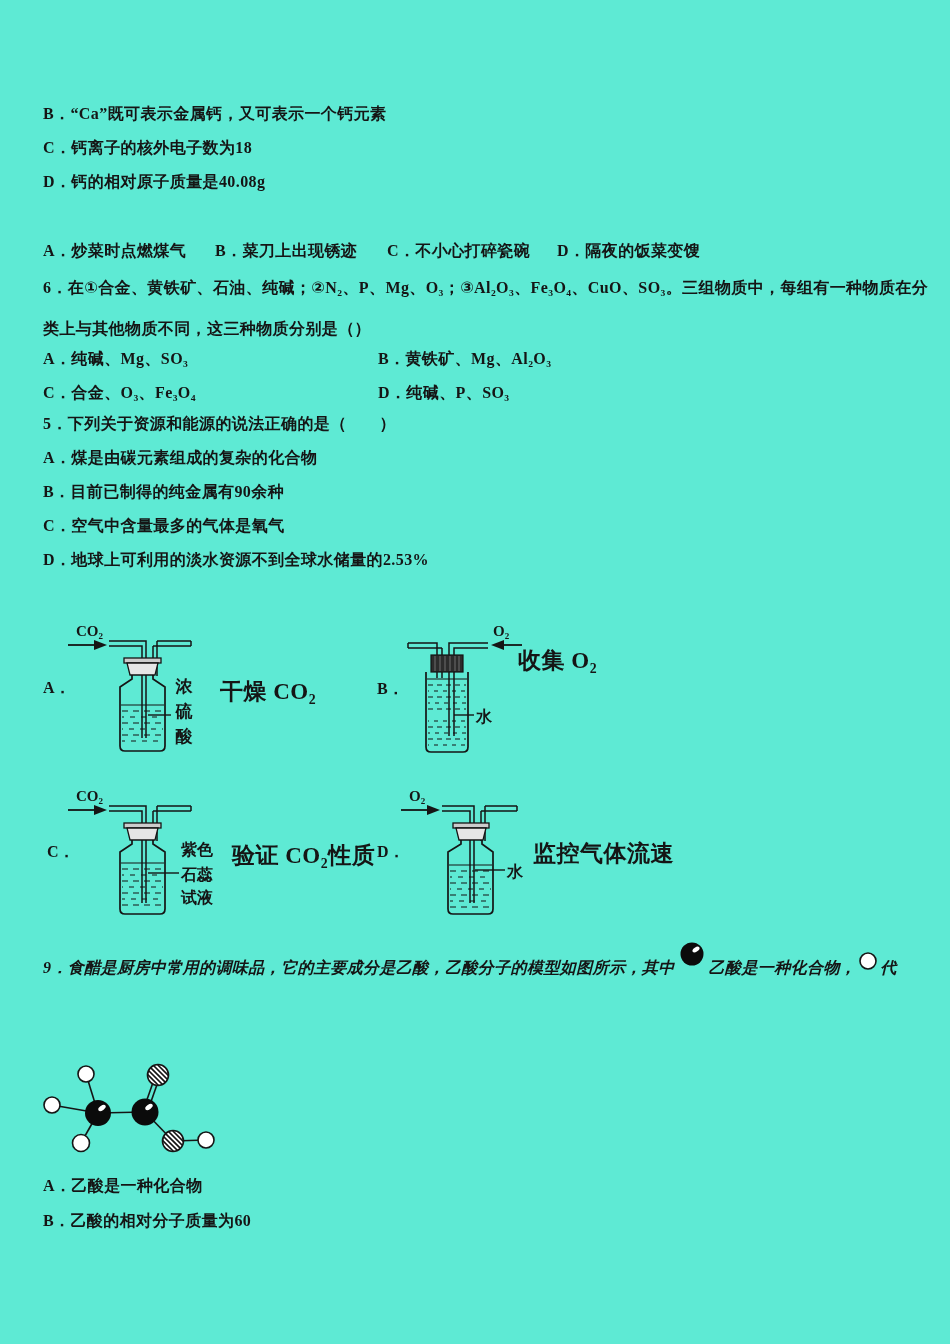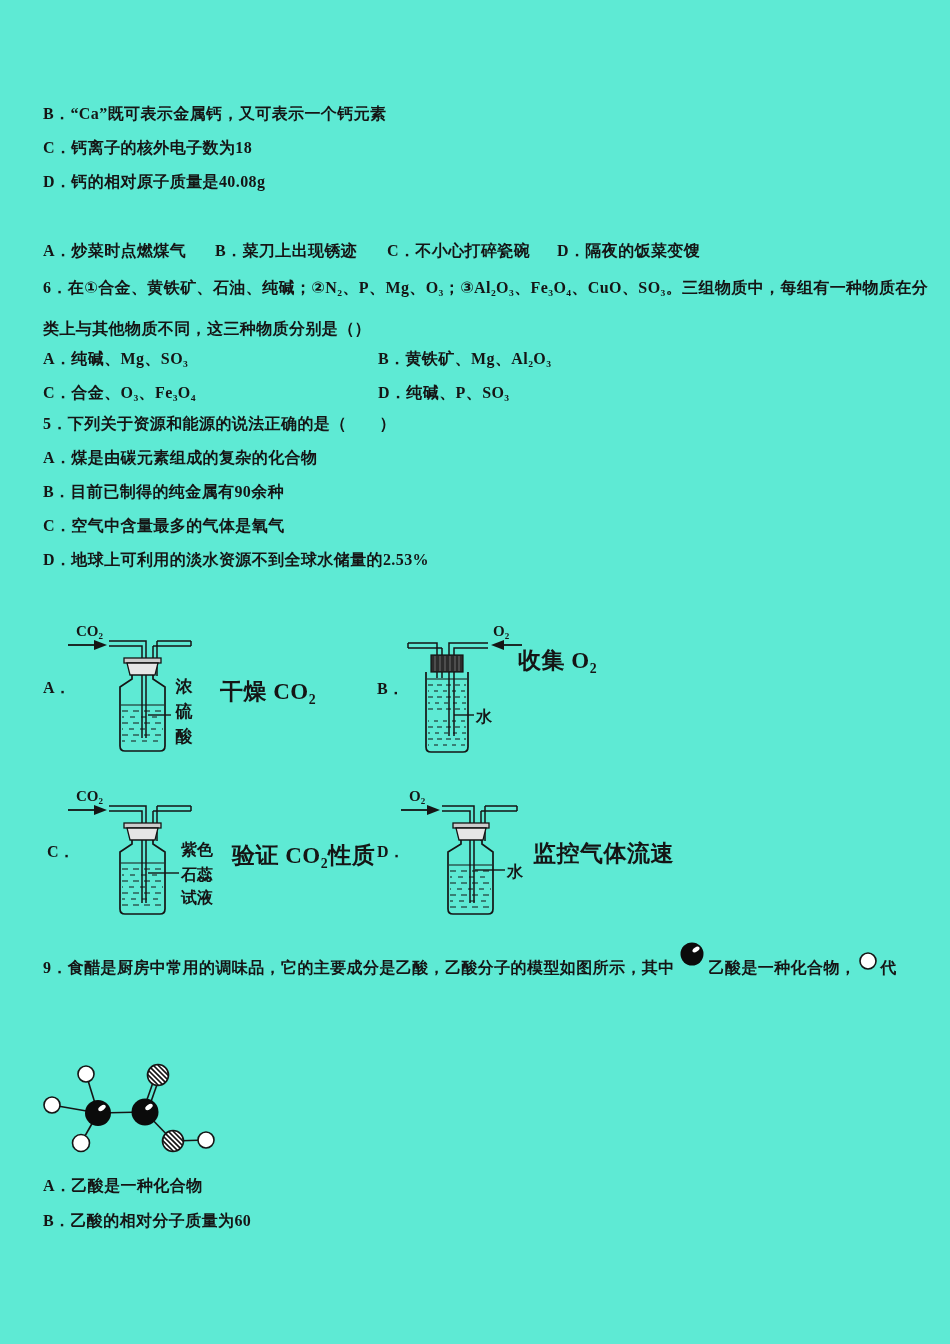--- a/index.html
+++ b/index.html
@@ -5,21 +5,21 @@
   html,body{margin:0;padding:0;background:#ffffff;}
   .page{position:relative;width:950px;height:1344px;background:#5eead4;overflow:hidden;
         font-family:"Liberation Serif","DejaVu Sans",serif;color:#151515;}
   .line{position:absolute;white-space:nowrap;font-weight:700;font-size:16px;line-height:20px;
         letter-spacing:0.4px;color:#151515;}
   .fig-label{position:absolute;white-space:nowrap;font-weight:700;font-size:23px;color:#151515;letter-spacing:0.5px;}
   .fig-letter{position:absolute;white-space:nowrap;font-weight:700;font-size:16px;color:#151515;}
   svg{position:absolute;overflow:visible;}
   svg text{font-family:"Liberation Serif","DejaVu Sans",serif;font-weight:700;fill:#151515;}
   .atom-inline{position:static;display:inline-block;}
-  .seg{display:inline;}
+  .seg{display:inline;font-style:italic;}
 </style>
 </head>
 <body>
 
 <div class="page">
 
   <div class="line" style="left:43px;top:104px">B．“Ca”既可表示金属钙，又可表示一个钙元素</div>
   <div class="line" style="left:43px;top:138px">C．钙离子的核外电子数为18</div>
   <div class="line" style="left:43px;top:172px">D．钙的相对原子质量是40.08g</div>
 

